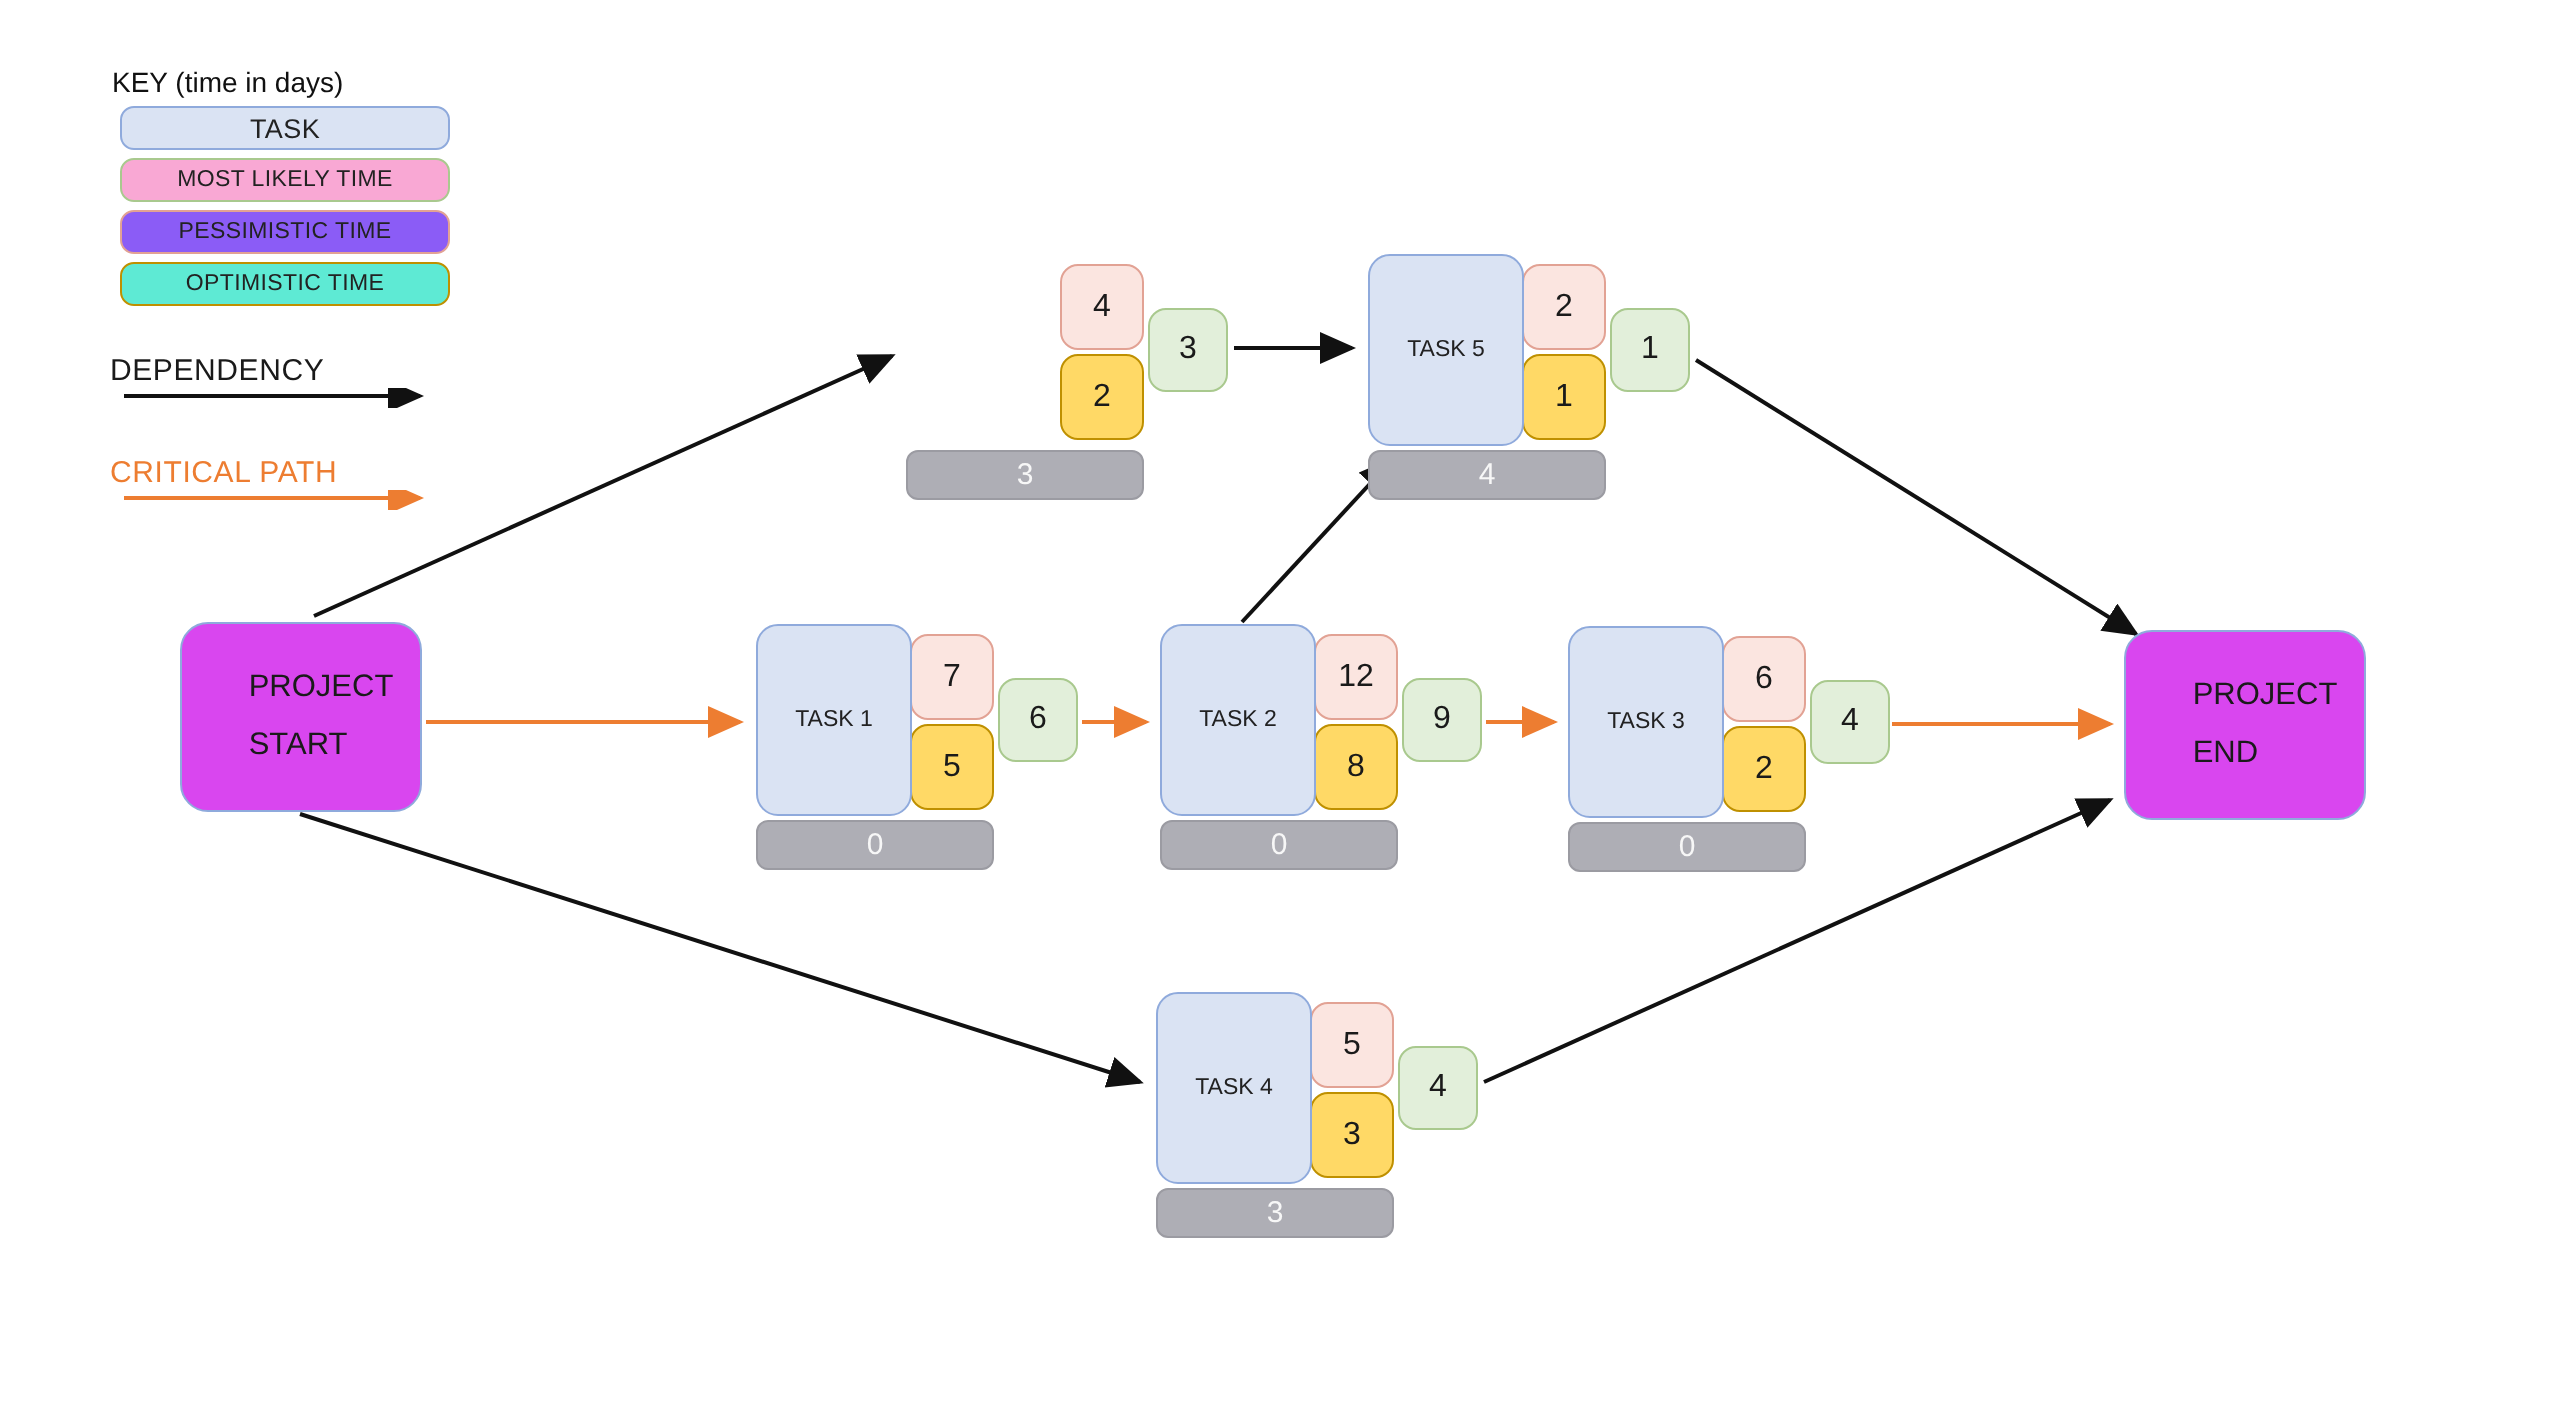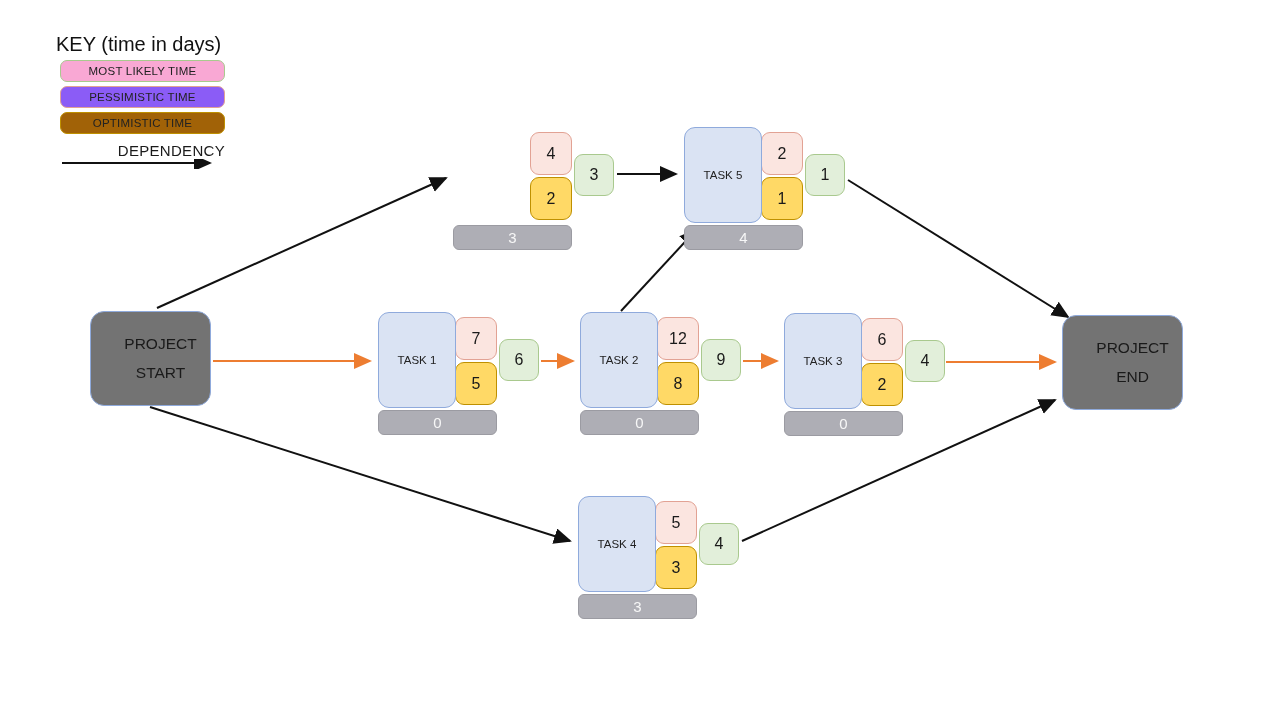--- a/index.html
+++ b/index.html
@@ -6,32 +6,32 @@
   html,body { width:1280px; height:708px; }
   body {
     position:relative; background:#ffffff;
     font-family:"Liberation Sans", sans-serif;
     overflow:hidden; color:#1a1a1a;
   }
   #edges { position:absolute; left:0; top:0; width:1280px; height:708px; pointer-events:none; }
 
   
   .legend { position:absolute; left:55px; top:33px; width:176px; }
-  .legend-title { font-size:20px; color:#111; padding-left:1px; }
+  .legend-title { font-size:14px; color:#111; padding-left:1px; }
   .legend-box {
     width:165px; height:22px; margin:4px 0 0 5px; border-radius:7px;
     display:flex; align-items:center; justify-content:center;
     font-size:11.5px; letter-spacing:.2px; color:#222;
   }
   .lb-task   { background:#dae3f3; border:1.3px solid #8faadc; font-size:13.5px; }
   .lb-likely { background:#f9a8d4; border:1.3px solid #a9c98e; }
   .lb-pess   { background:#8b5cf6; border:1.3px solid #e2a294; }
-  .lb-opt    { background:#a16207; border:1.3px solid #bf9000;text-align:right; }
+  .lb-opt    { background:#5eead4; border:1.3px solid #bf9000;text-align:right; }
   .lb-slack  { background:#aeaeb5; border:1.3px solid #97979e; }
-  .legend-arrow-row { position:relative; width:170px; margin-top:8px; text-align:right; }
+  .legend-arrow-row { position:relative; width:170px; margin-top:24px; text-align:left; }
   .legend-arrow-row .lbl { font-size:15px; letter-spacing:.3px; }
   .legend-arrow-row .lbl.orange { color:#ed7d31; }
   .legend-arrow-row svg { display:block; margin:-1px auto 0 auto; }
 
   
   .node-group { position:absolute; width:162px; height:124px; }
   .box {
     position:absolute; display:flex; align-items:center; justify-content:center;
   }
   .task-main {
@@ -56,23 +56,23 @@
   }
   .slack {
     left:0; top:98px; width:119px; height:25px;
     background:#aeaeb5; border:1px solid #9b9ba2; border-radius:6px;
     color:#f7f7f7; font-size:15px;
   }
 
   
   .terminal {
     position:absolute; width:121px; height:95px;
-    background:#737373; border:1.5px solid #8faadc; border-radius:14px;
+    background:#d946ef; border:1.5px solid #8faadc; border-radius:14px;
     display:flex; align-items:center; justify-content:center;
-    text-align:center; font-size:15.5px; white-space:pre-line; line-height:1.85;padding-left:20px;
+    text-align:left; font-size:15.5px; white-space:pre-line; line-height:1.85;padding-left:20px;
   }
 </style>
 </head>
 <body>
 
 <svg id="edges" viewBox="0 0 1280 708">
   <defs>
     <marker id="mblack" markerWidth="10" markerHeight="10" refX="8" refY="4" orient="auto">
       <path d="M0,0 L9,4 L0,8 Z" fill="#111111"></path>
     </marker>
@@ -87,28 +87,35 @@
   <line x1="541" y1="361" x2="573" y2="361" stroke="#ed7d31" stroke-width="2" marker-end="url(#morange)"></line>
   <line x1="621" y1="311" x2="696" y2="230" stroke="#111" stroke-width="2" marker-end="url(#mblack)"></line>
   <line x1="743" y1="361" x2="777" y2="361" stroke="#ed7d31" stroke-width="2" marker-end="url(#morange)"></line>
   <line x1="946" y1="362" x2="1055" y2="362" stroke="#ed7d31" stroke-width="2" marker-end="url(#morange)"></line>
   <line x1="848" y1="180" x2="1068" y2="317" stroke="#111" stroke-width="2" marker-end="url(#mblack)"></line>
   <line x1="742" y1="541" x2="1055" y2="400" stroke="#111" stroke-width="2" marker-end="url(#mblack)"></line>
 </svg>
 
 <div class="legend">
   <div class="legend-title">KEY (time in days)</div>
+  <div class="legend-box lb-task">TASK</div>
   <div class="legend-box lb-likely">MOST LIKELY TIME</div>
   <div class="legend-box lb-pess">PESSIMISTIC TIME</div>
   <div class="legend-box lb-opt">OPTIMISTIC TIME</div>
 
   <div class="legend-arrow-row">
     <span class="lbl">DEPENDENCY</span>
     <svg width="160" height="10">
       <line x1="2" y1="4" x2="150" y2="4" stroke="#111" stroke-width="2" marker-end="url(#mblack)"></line>
+    </svg>
+  </div>
+  <div class="legend-arrow-row">
+    <span class="lbl orange">CRITICAL PATH</span>
+    <svg width="160" height="10">
+      <line x1="2" y1="4" x2="150" y2="4" stroke="#ed7d31" stroke-width="2" marker-end="url(#morange)"></line>
     </svg>
   </div>
 </div>
 
 <div class="terminal" style="left:90px; top:311px;">PROJECT
 START</div>
 <div class="terminal" style="left:1062px; top:315px;">PROJECT
 END</div>
 
 <div class="node-group" style="left:453px; top:127px;">

